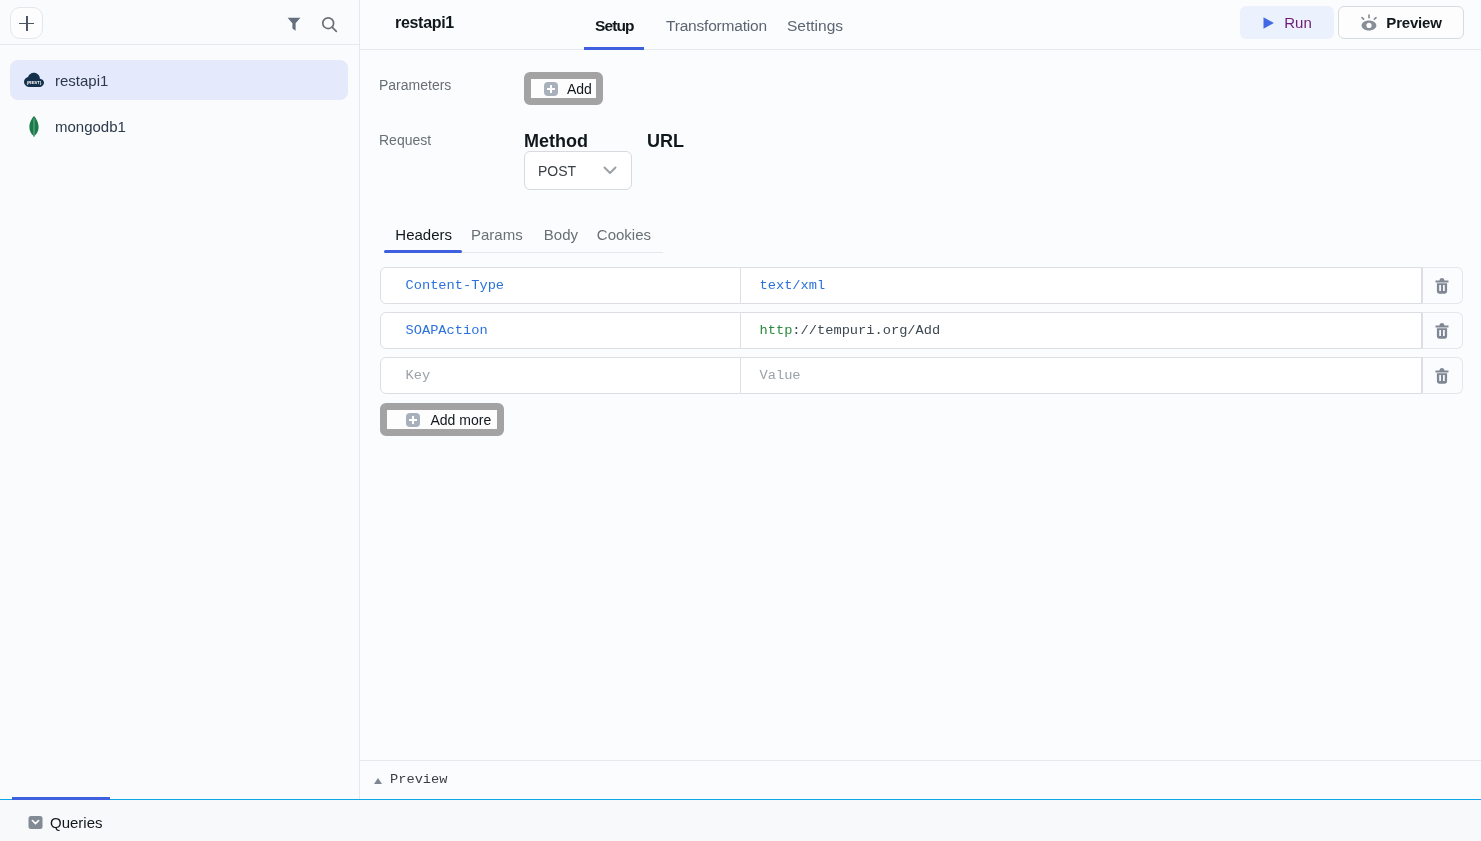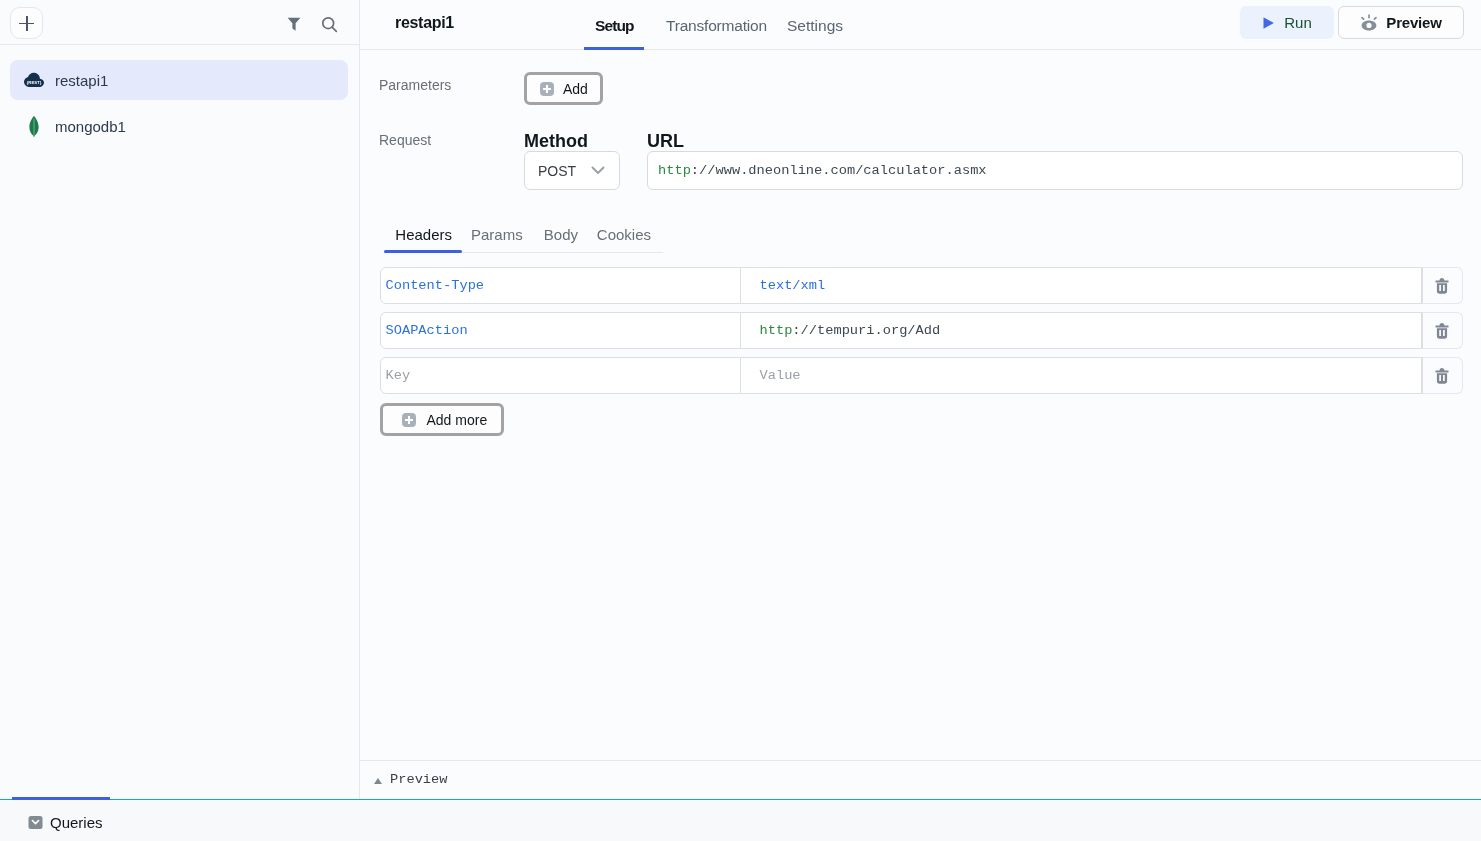--- a/index.html
+++ b/index.html
@@ -24,44 +24,44 @@
 
 #panel { position:absolute; left:360px; top:0; width:1121px; height:799px; background:#FBFCFD; }
 #p-head { position:absolute; left:0; top:0; width:100%; height:50px; border-bottom:1px solid #E6E8EB; }
 #p-title { position:absolute; left:35px; top:14px; font-size:16px; font-weight:700; letter-spacing:-0.3px; color:#11181C; }
 .top-tab { position:absolute; top:0; height:50px; line-height:52px; font-size:15.5px; color:#5B6572; }
 .top-tab.act { color:#11181C; font-weight:700; letter-spacing:-0.9px; }
 #tt-setup { left:235px; }
 #tt-transf { left:300px; letter-spacing:-0.2px;margin-left:6px; }
 #tt-settings { left:427px; }
 #tt-ind { position:absolute; left:224px; top:47px; width:60px; height:3px; background:#3E5FDE; }
-#run-btn { position:absolute; left:880px; top:6px; width:94px; height:33px; background:#ECF1FE; border-radius:6px; display:flex; align-items:center; justify-content:center; gap:9px; font-size:15px; font-weight:500; color:#14532d; }
+#run-btn { position:absolute; left:880px; top:6px; width:94px; height:33px; background:#ECF1FE; border-radius:6px; display:flex; align-items:center; justify-content:center; gap:9px; font-size:15px; font-weight:500; color:#701a75; }
 #prev-btn { position:absolute; left:978px; top:6px; width:126px; height:33px; background:#FDFDFE; border:1px solid #D7DBDF; border-radius:6px; display:flex; align-items:center; justify-content:center; gap:8px; font-size:15px; font-weight:700; letter-spacing:-0.2px; color:#11181C; }
 
 .g-label { position:absolute; font-size:14px; color:#687076; }
 .b-label { position:absolute; font-size:18px; font-weight:700; color:#11181C; }
 
-.btn { position:absolute; background:#FDFDFE; border:3px solid #a3a3a3; border-radius:6px; display:flex; align-items:center; font-size:14px; color:#11181C; }
+.btn { position:absolute; background:#FDFDFE; border:7px solid #a3a3a3; border-radius:6px; display:flex; align-items:center; font-size:14px; color:#11181C; }
 .plus-sq { width:14px; height:14px; background:#A8B1BB; border-radius:4px; position:relative; }
 .plus-sq:before { content:""; position:absolute; left:6px; top:3px; width:2px; height:8px; background:#fff; }
 .plus-sq:after { content:""; position:absolute; left:3px; top:6px; width:8px; height:2px; background:#fff; }
 
-#post-sel { position:absolute; left:164px; top:151px; width:96px; height:39px; background:#fff; border:1px solid #D7DBDF; border-radius:6px; }
+#post-sel { position:absolute; left:164px; top:151px; width:108px; height:39px; background:#fff; border:1px solid #D7DBDF; border-radius:6px; }
 #post-sel span { position:absolute; left:13px; top:11px; font-size:14px; color:#3A3F45; }
 #url-input { position:absolute; left:287px; top:151px; width:816px; height:39px; background:#fff; border:1px solid #D7DBDF; border-radius:6px; line-height:37px; padding-left:10px; font-size:13.7px; }
 
 
 .sub-tab { position:absolute; top:218px; height:35px; line-height:34px; font-size:15px; color:#687076; text-align:right; }
 .sub-tab.act { color:#11181C; font-weight:500; }
 #subbar { position:absolute; left:24px; top:252px; width:279px; height:1px; background:#E6E8EB; }
 #subind { position:absolute; left:24px; top:250px; width:78px; height:3px; background:#3E5FDE; border-radius:2px; }
 
 
 .row { position:absolute; left:19.5px; width:1083.5px; height:37px; }
-.row .cell-k { position:absolute; left:0; top:0; width:361px; height:37px; background:#fff; border:1px solid #DBDFE3; border-radius:6px 0 0 6px; line-height:35px; padding-left:5px; font-size:13.7px; }
+.row .cell-k { position:absolute; left:0; top:0; width:361px; height:37px; background:#fff; border:1px solid #DBDFE3; border-radius:6px 0 0 6px; line-height:35px; padding-left:25px; font-size:13.7px; }
 .row .cell-v { position:absolute; left:361px; top:0; width:681px; height:37px; background:#fff; border:1px solid #DBDFE3; border-left:none; line-height:35px; padding-left:19px; font-size:13.7px; }
 .row .cell-d { position:absolute; left:1042px; top:0; width:41.5px; height:37px; border:1px solid #E4E7EB; border-left:1px solid #DBDFE3; border-radius:0 6px 6px 0; display:flex; align-items:center; justify-content:center; }
 .c-blue { color:#2B72DE; }
 .c-green { color:#2B8A3E; }
 .c-slate { color:#3D4852; }
 .c-ph { color:#9BA1A6; }
 
 
 #prev-strip { position:absolute; left:0; top:760px; width:100%; height:39px; border-top:1px solid #E6E8EB; }
 #prev-strip .tri { position:absolute; left:14px; top:17px; width:0; height:0; border-left:4.5px solid transparent; border-right:4.5px solid transparent; border-bottom:6px solid #7E8793; }
@@ -137,21 +137,20 @@
   <span class="g-label" style="left:19px; top:132px;">Request</span>
   <span class="b-label" style="left:164px; top:131px;">Method</span>
   <span class="b-label" style="left:287px; top:131px;">URL</span>
 
   <div id="post-sel">
     <span>POST</span>
     <svg style="position:absolute; right:14px; top:14px;" width="14" height="9" viewBox="0 0 14 9">
         <path d="M1.5 1.5 L7 7 L12.5 1.5" fill="none" stroke="#9BA1A6" stroke-width="2" stroke-linecap="round" stroke-linejoin="round"></path>
       </svg>
   </div>
-  <div id="url-input" class="mono"><span class="c-green">http</span><span class="c-slate">://www.dneonline.com/calculator.asmx</span></div>
 
   <span class="sub-tab act" style="left:34px; width:58px;">Headers</span>
   <span class="sub-tab" style="left:111px; width:51px;">Params</span>
   <span class="sub-tab" style="left:183px; width:35px;">Body</span>
   <span class="sub-tab" style="left:236px; width:55px;">Cookies</span>
   <div id="subbar"></div>
   <div id="subind"></div>
 
   <div class="row" style="top:267px;">
     <div class="cell-k mono c-blue">Content-Type</div>

